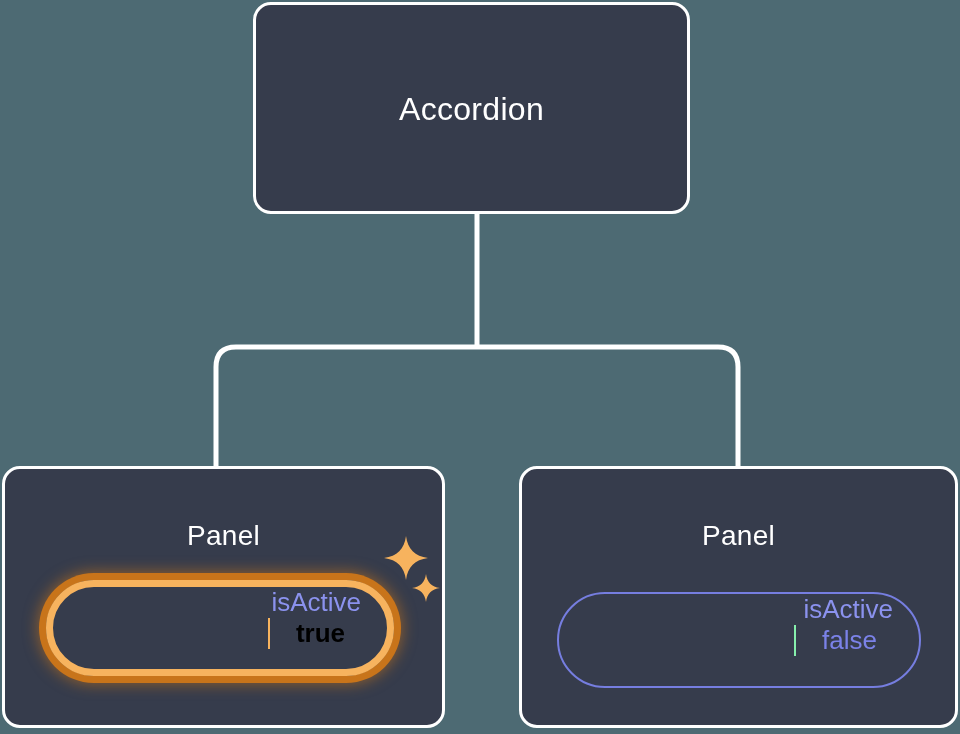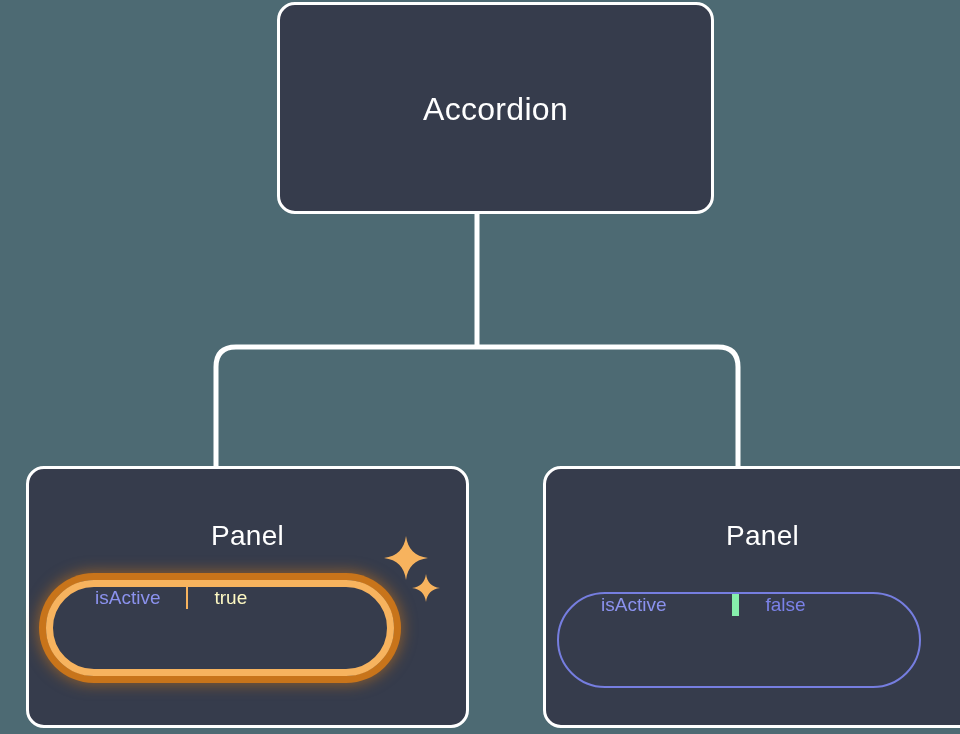--- a/index.html
+++ b/index.html
@@ -30,21 +30,20 @@
     pointer-events: none;
   }
 
   
   .node-card {
     position: absolute;
     background: #363c4c;
     border: 3px solid #ffffff;
     border-radius: 18px;
     box-sizing: border-box;
-    margin-left: 24px;
   }
   #node-accordion {
     left: 253px;
     top: 2px;
     width: 437px;
     height: 212px;
   }
   #node-panel-left {
     left: 2px;
     top: 466px;
@@ -72,25 +71,26 @@
   }
   .panel-card .node-title {
     top: 51px;
     font-size: 28px;
   }
 
   
   .prop-pill {
     position: absolute;
     display: flex;
-    align-items: flex-start;
+    align-items: flex-end;
     box-sizing: border-box;
     border-radius: 999px;
     height: 96px;
-    font-size: 19px;
+    font-size: 26px;
+    flex-direction: column;
   }
   .pill-cell {
     display: flex;
     align-items: center;
     justify-content: center;
     box-sizing: border-box;
   }
   .pill-key {
     flex: 0 0 auto;
     color: #8b92ee;
@@ -100,38 +100,38 @@
     flex: 0 0 auto;
     color: #7b82e8;
     padding: 0 42px 0 26px;
   }
 
   
   .prop-pill.inactive {
     border: 2px solid #767ee0;
   }
   .prop-pill.inactive .pill-val {
-    border-left: 7px solid #86efac;
+    border-left: 2px solid #86efac;
     margin-left: 40px;
   }
 
   
   .prop-pill.active {
     border: 7px solid #f7b35e;
     box-shadow:
       0 0 0 7px #c8741a,
       0 0 14px 9px rgba(200, 116, 26, 0.55);
   }
   .prop-pill.active .pill-key {
     color: #8b92ee;
   }
   .prop-pill.active .pill-val {
     border-left: 2px solid #f7b35e;
-    color: #fef9c3;
-    font-weight: normal;
+    color: #000000;
+    font-weight: bold;
   }
 
   #pill-left {
     left: 46px;
     top: 580px;
     width: 348px;
   }
   #pill-right {
     left: 557px;
     top: 592px;

